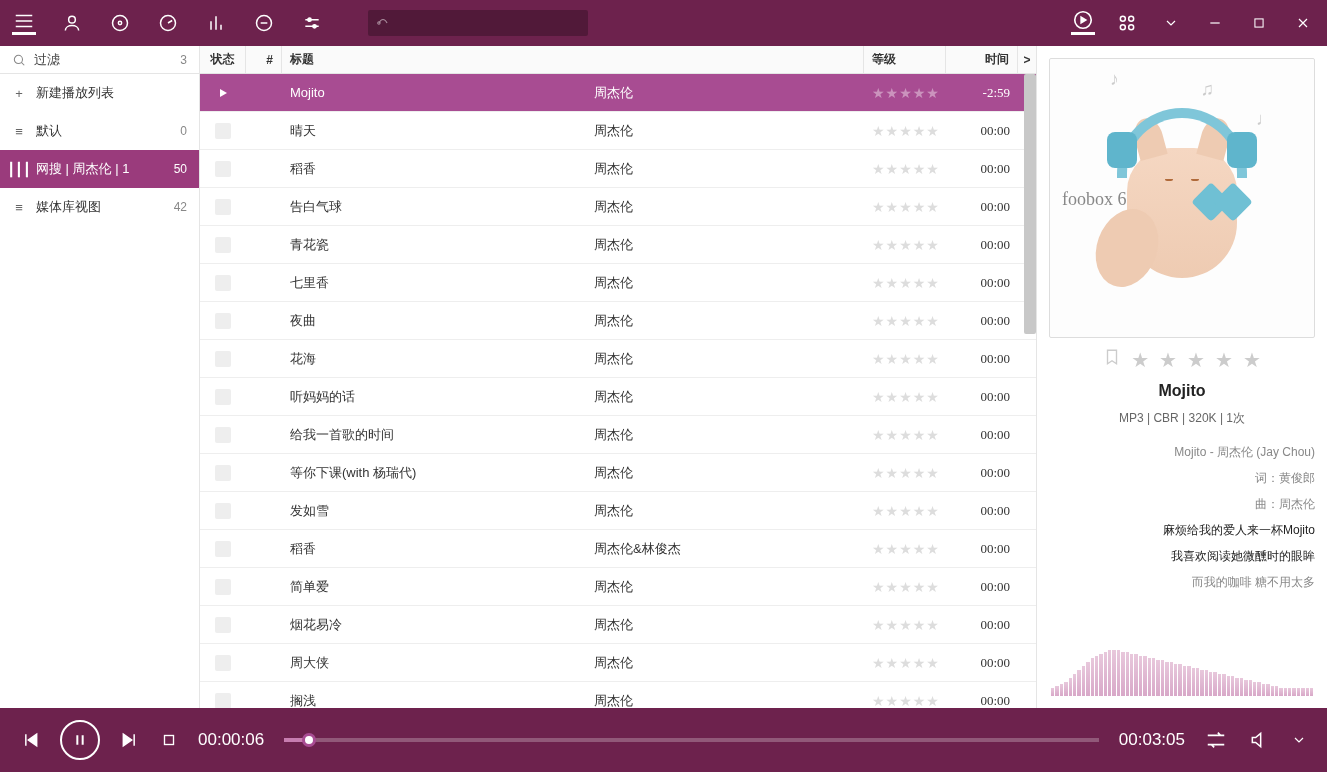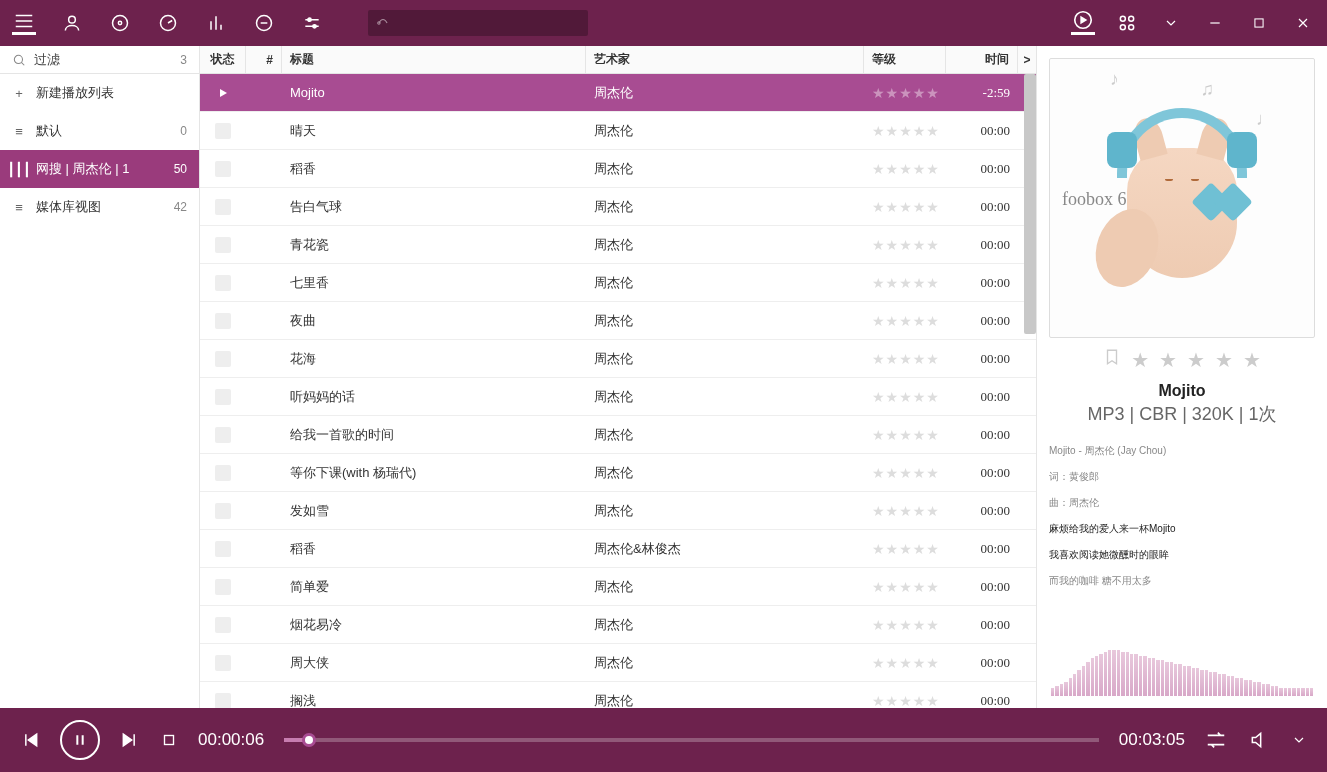--- a/index.html
+++ b/index.html
@@ -40,22 +40,22 @@
 .fox-ear{position:absolute;width:28px;height:40px;background:#eecbb2;border-radius:50% 50% 0 0;top:-30px;} .fox-ear.l{left:8px;transform:rotate(-15deg);} .fox-ear.r{right:8px;transform:rotate(15deg);}
 .fox-face{position:absolute;top:30px;left:50%;transform:translateX(-50%);display:flex;gap:18px;} .fox-eye{width:8px;height:3px;border-bottom:2px solid #b06a3a;border-radius:50%;}
 .headphone{position:absolute;top:-40px;width:130px;height:70px;border:10px solid #7fc6d9;border-bottom:none;border-radius:70px 70px 0 0;left:50%;transform:translateX(-50%);}
 .hp-cup{position:absolute;width:30px;height:36px;background:#5fb5cc;border-radius:8px;top:14px;} .hp-cup.l{left:-20px;} .hp-cup.r{right:-20px;}
 .bow{position:absolute;bottom:50px;right:-10px;width:50px;height:40px;} .bow::before,.bow::after{content:'';position:absolute;width:28px;height:28px;background:#6fc0d4;border-radius:4px;} .bow::before{transform:rotate(45deg);left:0;} .bow::after{transform:rotate(45deg);right:0;}
 .fox-tail{position:absolute;width:60px;height:80px;background:#eecbb2;border-radius:50%;bottom:-10px;left:-30px;transform:rotate(20deg);}
 .cover-text{position:absolute;left:12px;top:130px;font-family:cursive;font-size:18px;color:#888;}
 .note{position:absolute;color:#ccc;font-size:18px;} .note.n1{top:10px;left:60px;} .note.n2{top:20px;right:100px;} .note.n3{top:50px;right:40px;}
 .rp-stars{display:flex;justify-content:center;gap:10px;margin:10px 0;color:#ccc;font-size:20px;}
 .rp-title{text-align:center;font-weight:bold;font-size:16px;color:#222;}
-.rp-meta{text-align:center;font-size:18px;color:#666;margin:2px 0 12px;}
-.lyrics{flex:1;overflow:hidden;text-align:left;font-size:10px;line-height:26px;}
+.rp-meta{text-align:center;font-size:12px;color:#666;margin:10px 0 12px;}
+.lyrics{flex:1;overflow:hidden;text-align:right;font-size:12px;line-height:26px;}
 .lyric-line{color:#888;} .lyric-line.warn{color:#c44da5;} .lyric-line.active{color:#222;}
 .spectrum{height:50px;display:flex;align-items:flex-end;gap:1px;padding:0 2px;margin-top:6px;}
 .spectrum div{flex:1;background:linear-gradient(to top,#d8a8c8,#e8c8dc);}
 .player{height:64px;background:#6d224d;display:flex;align-items:center;padding:0 20px;color:#fff;gap:20px;}
 .pbtn{cursor:pointer;display:flex;align-items:center;justify-content:center;}
 .play-circle{width:40px;height:40px;border:2px solid #fff;border-radius:50%;display:flex;align-items:center;justify-content:center;}
 .ptime{font-size:17px;}
 .progress{flex:1;height:4px;background:rgba(255,255,255,.25);position:relative;cursor:pointer;}
 .progress-fill{position:absolute;left:0;top:0;height:100%;background:#c77db0;width:3%;}
 .progress-thumb{position:absolute;left:3%;top:50%;transform:translate(-50%,-50%);width:14px;height:14px;background:#fff;border-radius:50%;border:3px solid #a84c92;}
@@ -185,21 +185,20 @@
           <span class="count">42</span>
         </div>
       </div>
   </div>
 
   <div class="tracks">
     <div class="thead">
       <div class="th c-status">状态</div>
       <div class="th c-num">#</div>
       <div class="th c-title">标题</div>
-      <div class="th c-artist">艺术家</div>
       <div class="th c-rating">等级</div>
       <div class="th c-time">时间</div>
       <div class="th c-more">&gt;</div>
     </div>
     <div class="tbody" id="tbody">
         <div class="trow playing">
           <div class="td td-status">
             <svg width="12" height="12" viewBox="0 0 24 24" style="fill:#fff;stroke:none">
               <path d="M6 4l14 8-14 8z"></path>
             </svg>

